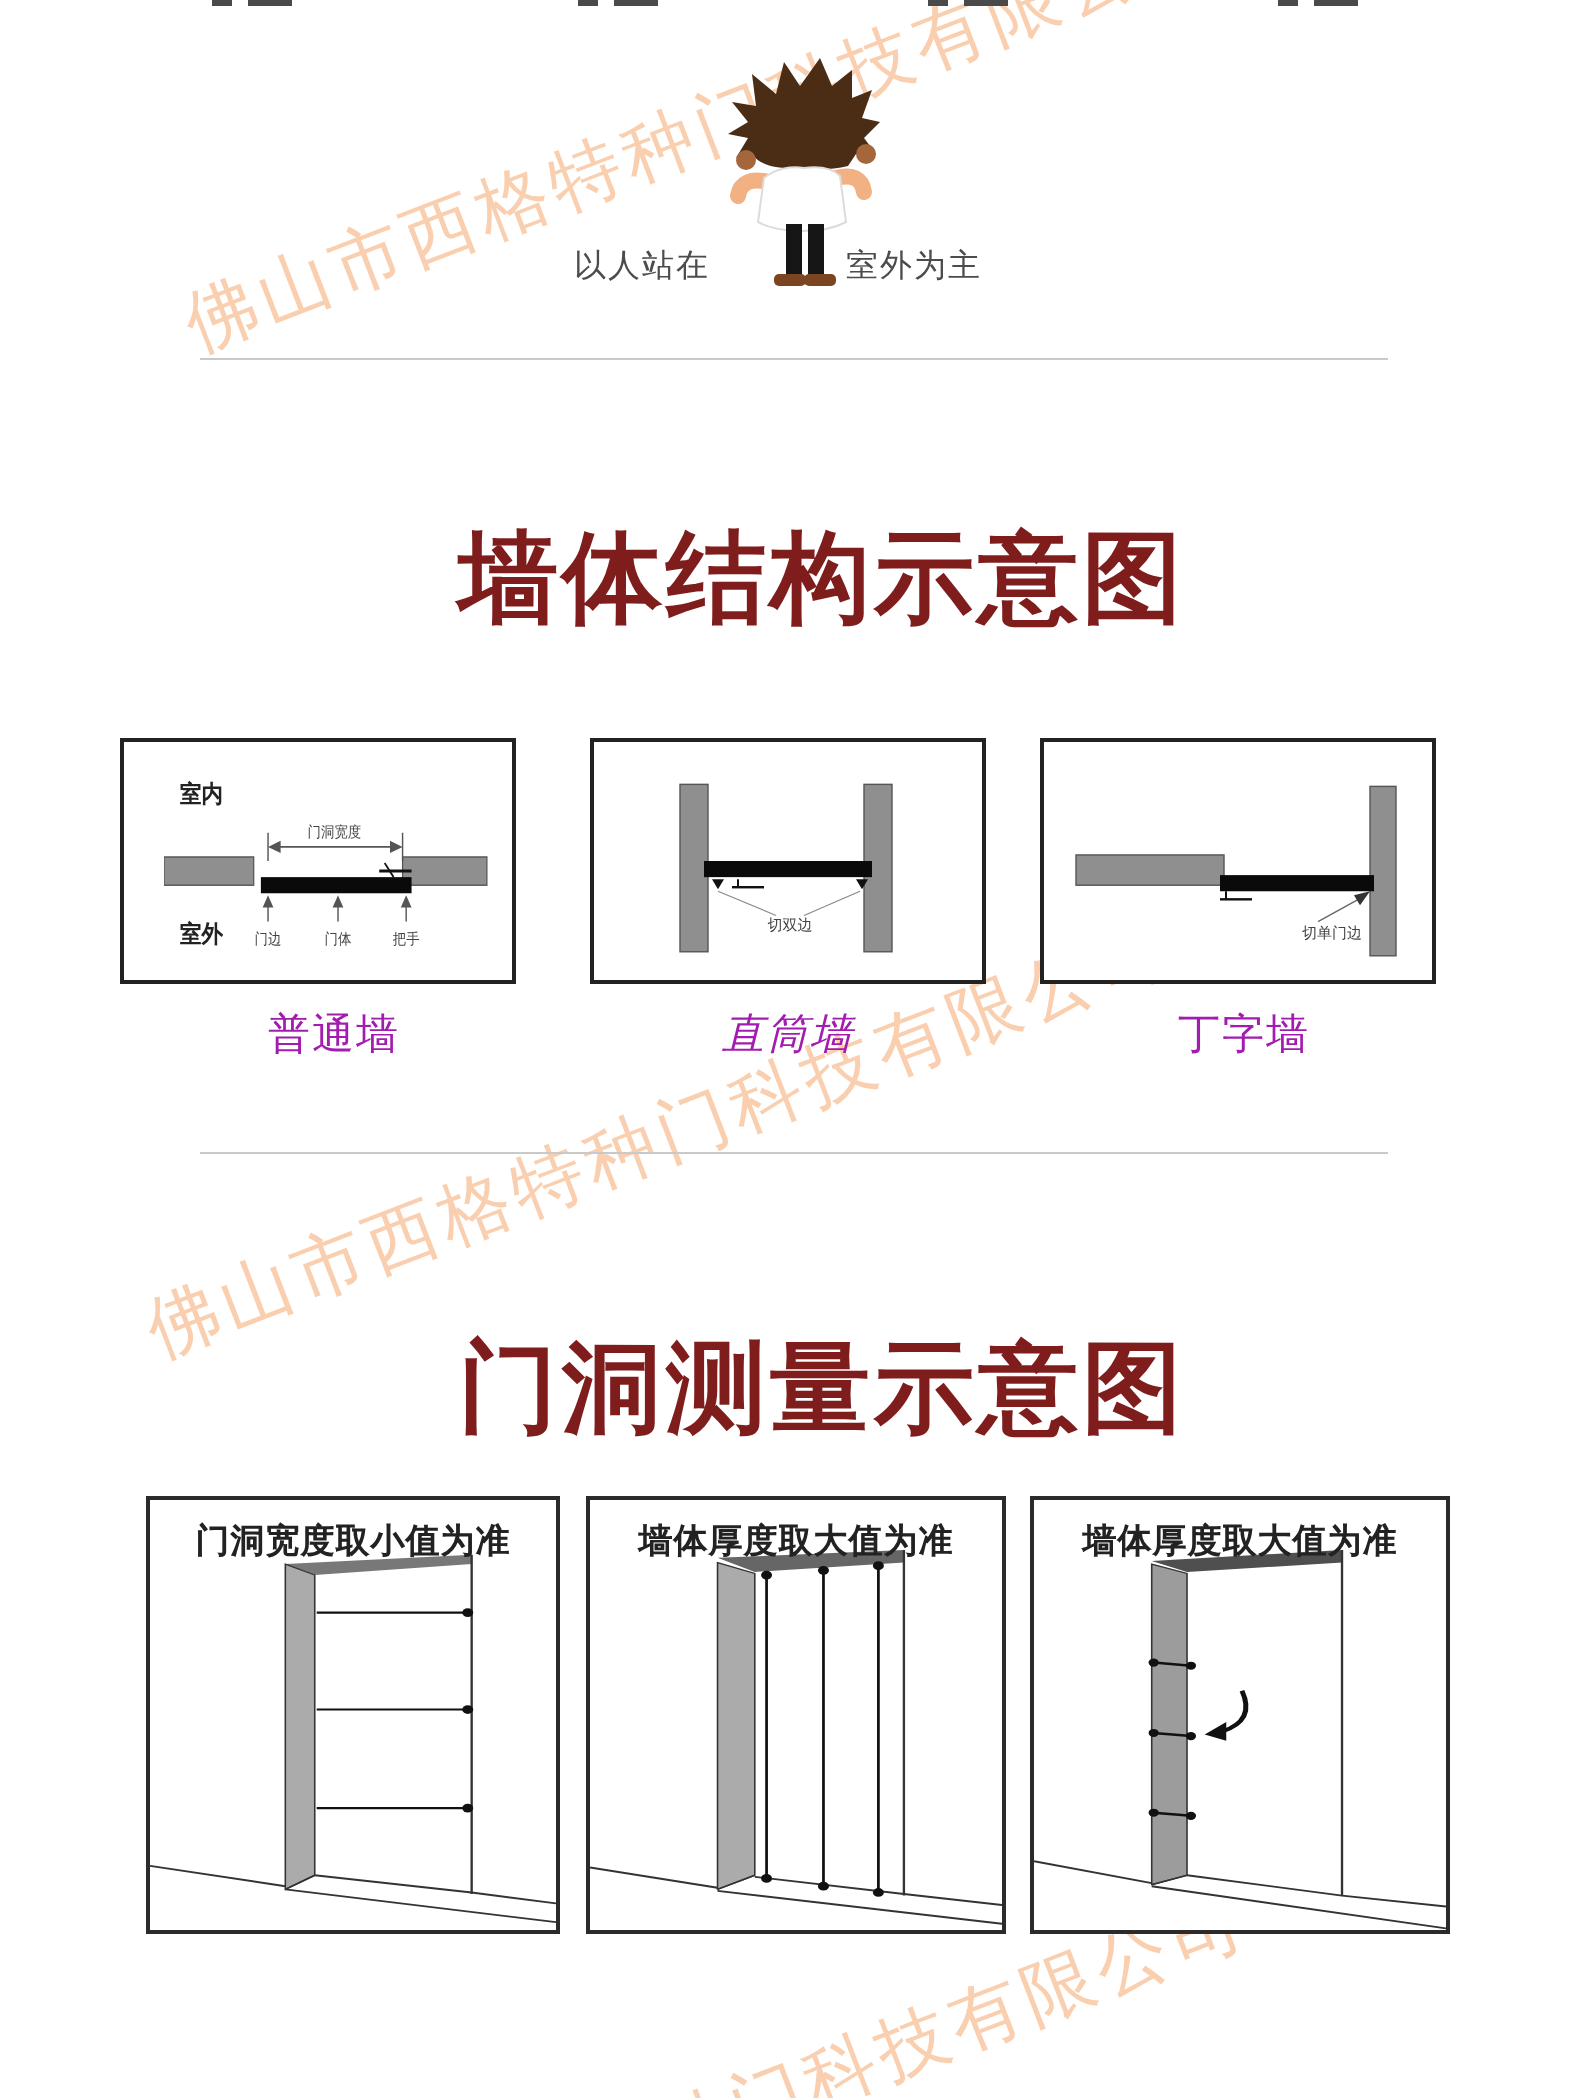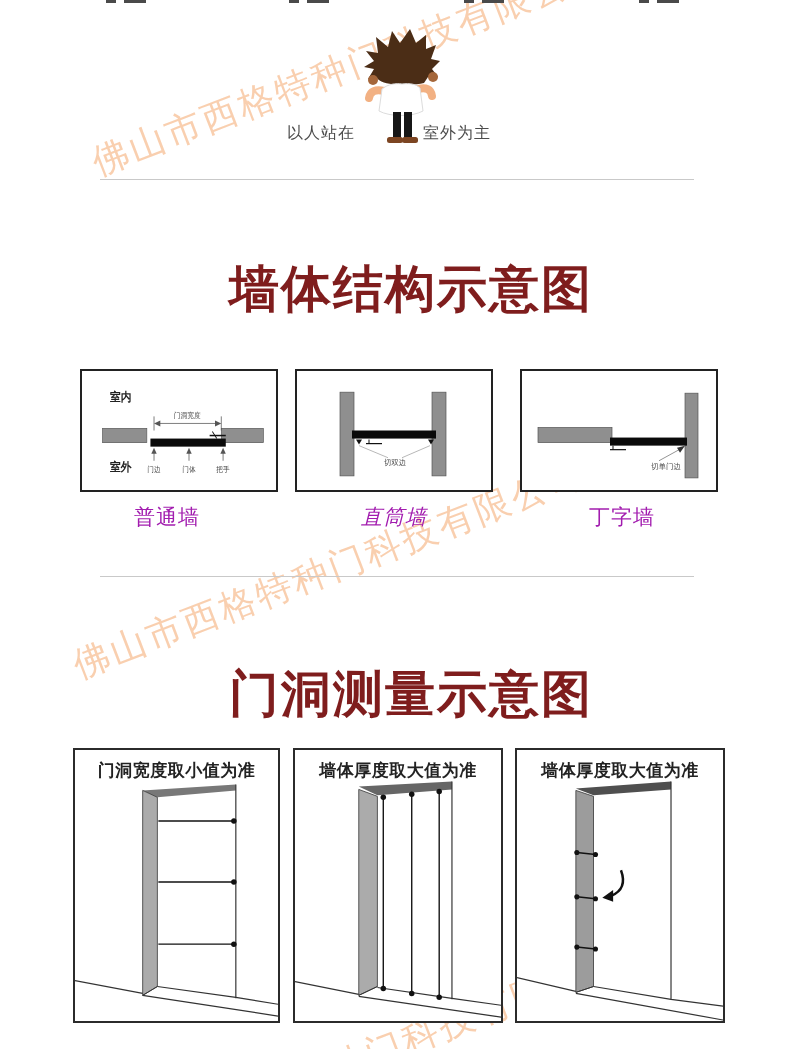--- a/index.html
+++ b/index.html
@@ -25,21 +25,21 @@
   .divider{position:absolute;left:100px;width:594px;height:1px;background:#c9c9c9;}
   .sec-title{position:absolute;left:0;width:100%;text-align:center;margin:16px;
       font-size:50px;font-weight:700;letter-spacing:2px;color:#7f1d1d;line-height:60px;}
   
   .wall-box{position:absolute;top:369px;width:198px;height:123px;
       border:2.5px solid #222;box-sizing:border-box;background:#fff;}
   .wall-box svg{display:block;width:100%;height:100%;}
   .wall-caption{position:absolute;top:503px;width:198px;text-align:center;
       font-size:21px;color:#a21caf;letter-spacing:1px;}
   
-  .measure-box{position:absolute;top:748px;height:275px;border:2px solid #2b2b2b;
+  .measure-box{position:absolute;top:748px;height:219px;border:2px solid #2b2b2b;
       box-sizing:border-box;background:#fff;font-family:Liberation Serif, serif;}
   .measure-box .hdr{position:absolute;top:9px;left:0;width:100%;text-align:center;
       font-size:17px;font-weight:700;color:#222;letter-spacing:0.5px;}
   .measure-box svg{display:block;width:100%;height:100%;}
   .small-label{font-size:7.5px;fill:#444;}
   .room-label{font-size:12px;font-weight:700;fill:#222;}
 </style>
 </head>
 <body>
 
@@ -73,21 +73,21 @@
   </svg>
   <div class="person-caption">
     <span class="cap">以人站在</span>
     <span class="spacer"></span>
     <span class="cap">室外为主</span>
   </div>
 
   <div class="divider" style="top:179px;"></div>
   <h1 class="sec-title" style="top:243px;">墙体结构示意图</h1>
 
-  <div class="wall-box" style="left:80px;padding-left:20px;">
+  <div class="wall-box" style="left:60px;padding-left:20px;">
     <svg viewBox="0 0 194 118" preserveAspectRatio="none">
       <text class="room-label" x="9" y="30">室内</text>
       <text class="room-label" x="9" y="99">室外</text>
       <rect x="0" y="57" width="50" height="14" fill="#8f8f8f" stroke="#555" stroke-width="0.7"></rect>
       <rect x="133" y="57" width="47" height="14" fill="#8f8f8f" stroke="#555" stroke-width="0.7"></rect>
       <rect x="54" y="67" width="84" height="8" fill="#0a0a0a"></rect>
       <line x1="58" y1="45" x2="58" y2="59" stroke="#555" stroke-width="0.8"></line>
       <line x1="133" y1="45" x2="133" y2="59" stroke="#555" stroke-width="0.8"></line>
       <line x1="63" y1="52" x2="128" y2="52" stroke="#555" stroke-width="0.8"></line>
       <polygon points="58,52 65,49 65,55" fill="#555"></polygon>

